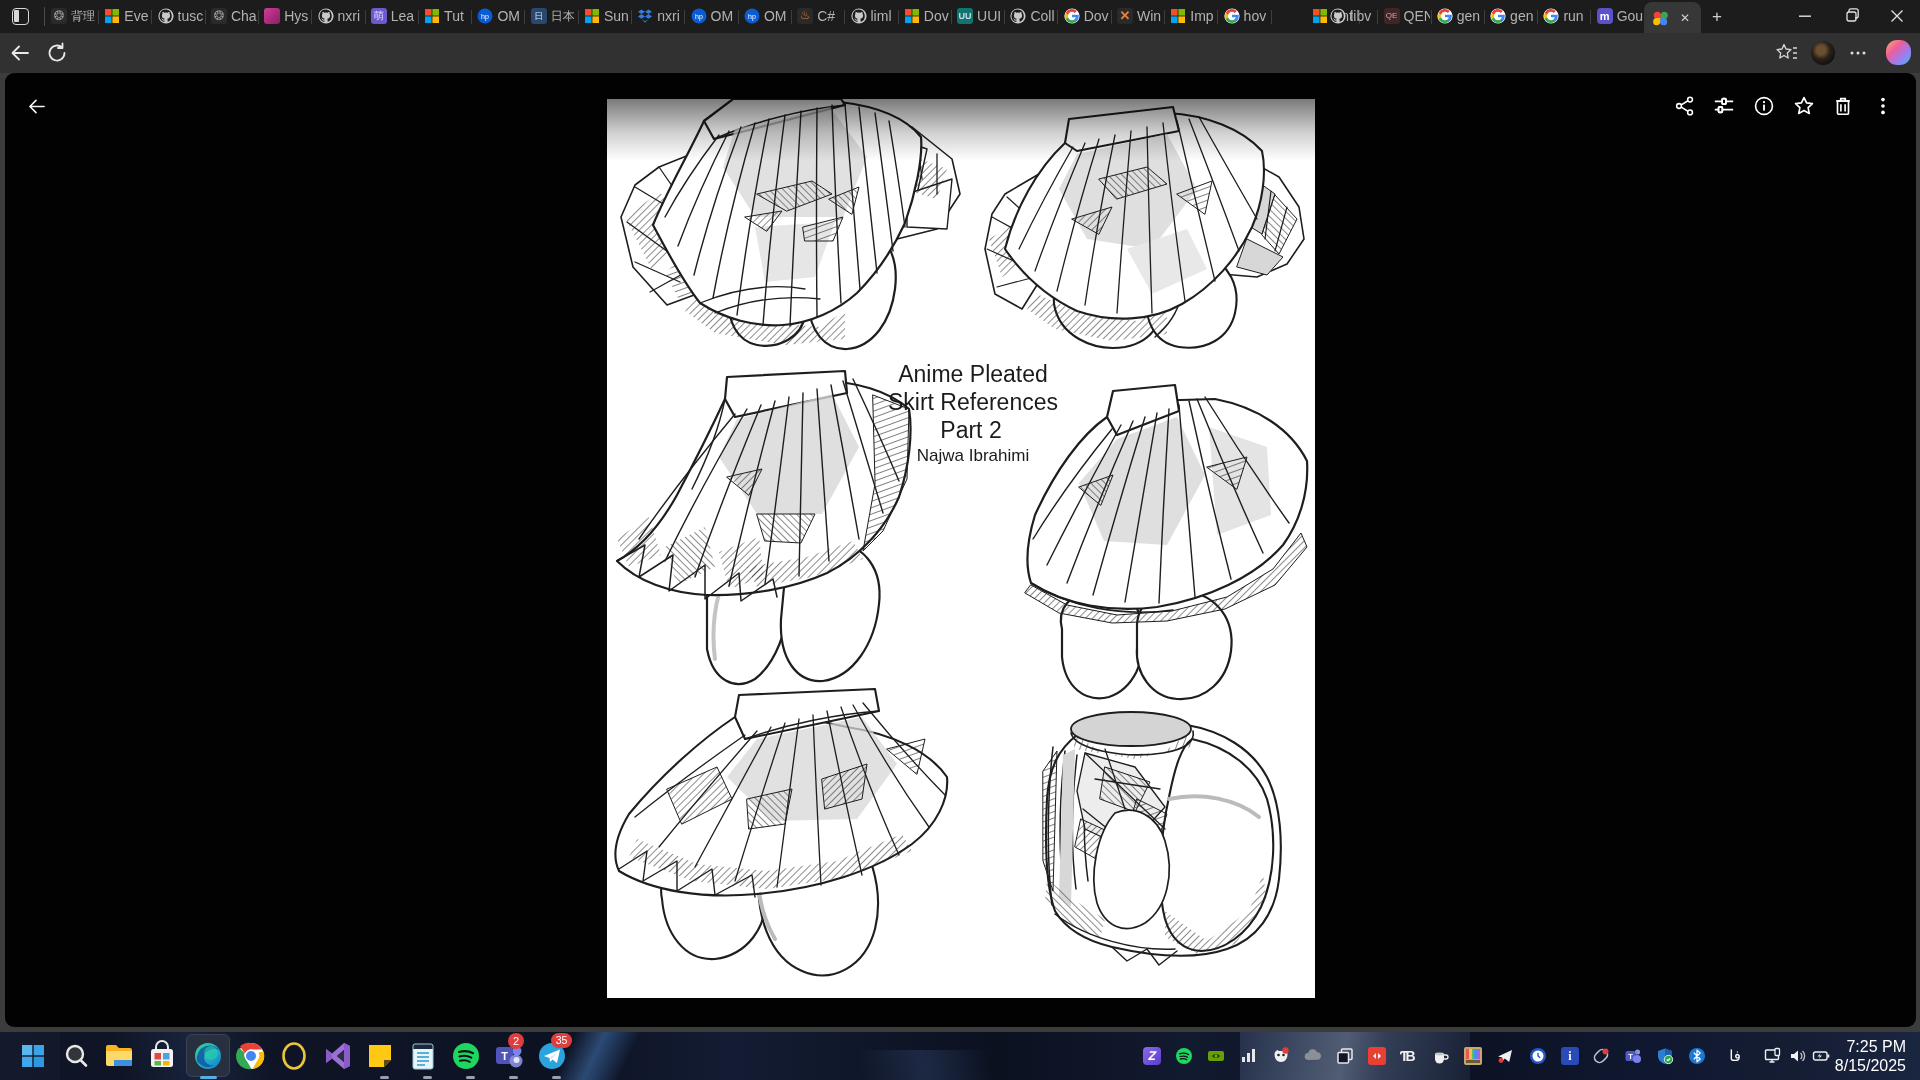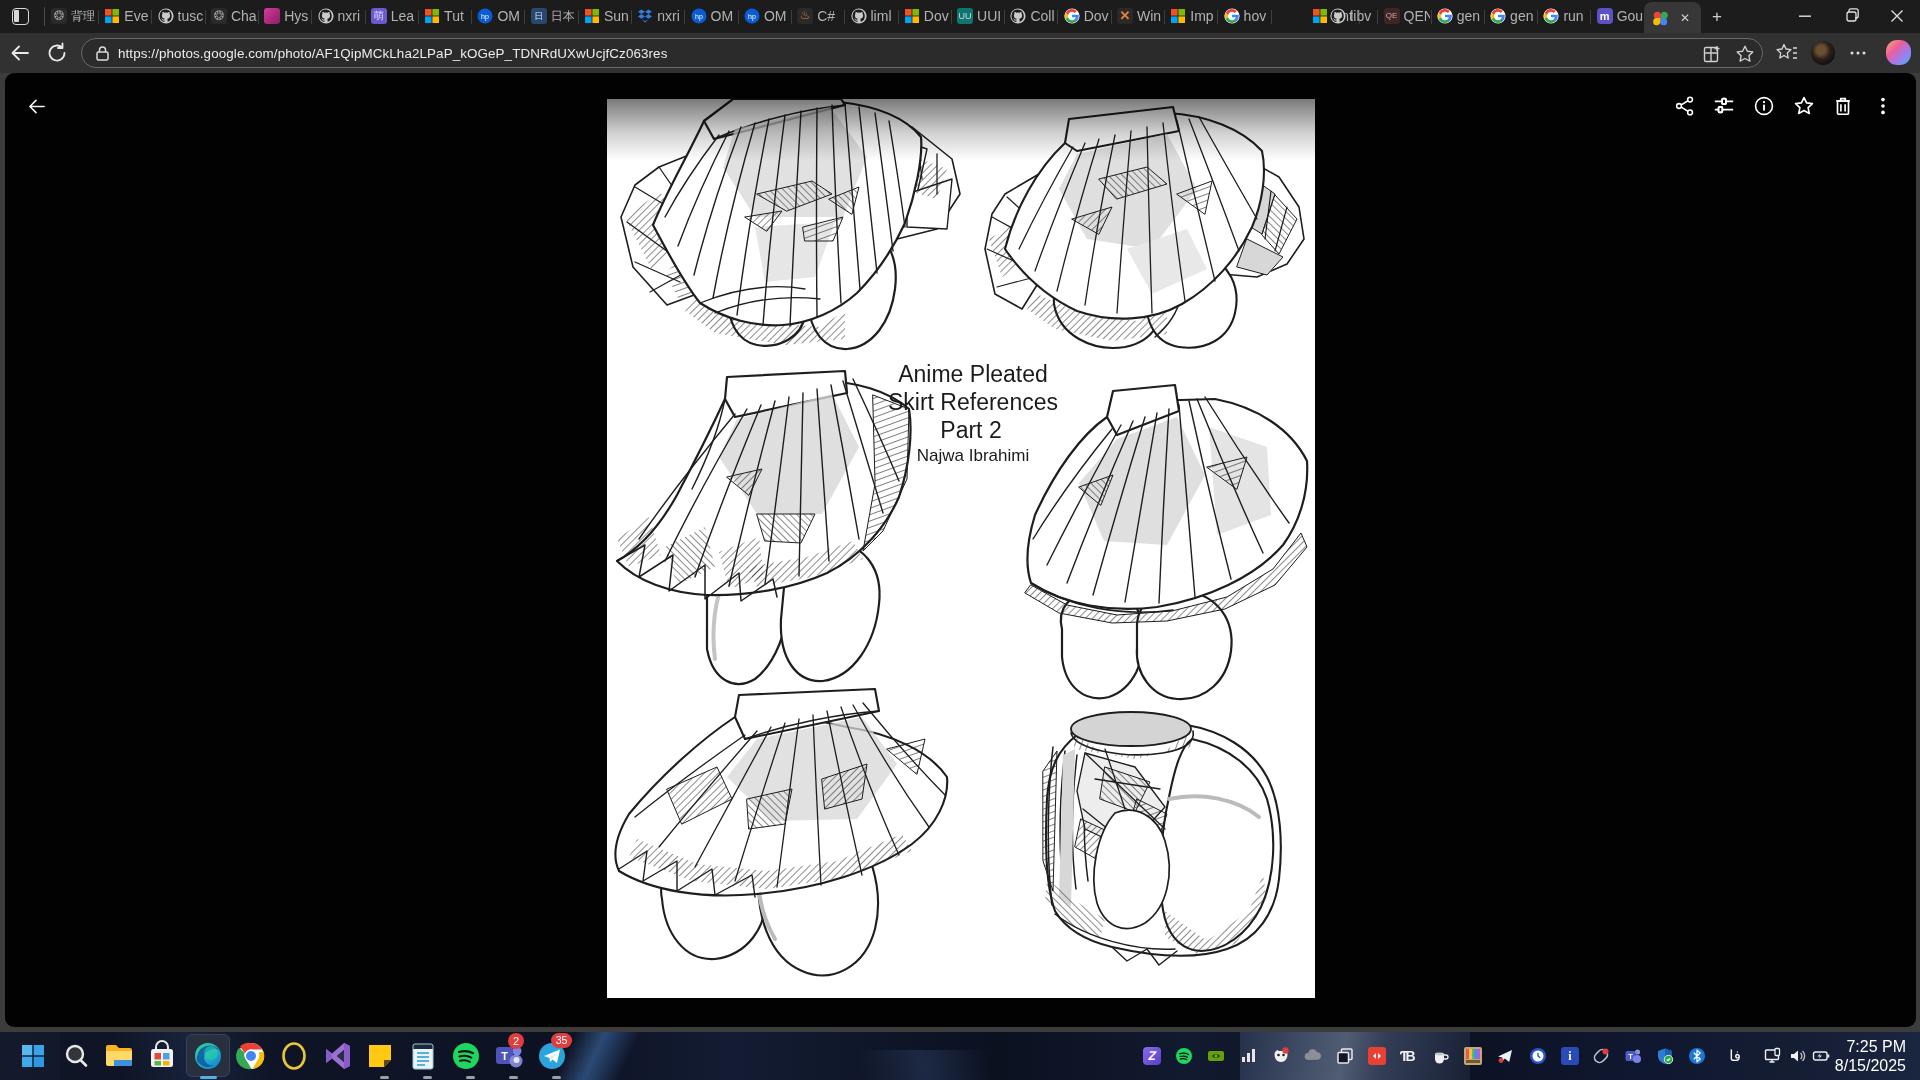--- a/index.html
+++ b/index.html
@@ -170,21 +170,21 @@
           <svg class="fav" viewBox="0 0 16 16">
             <rect x="1" y="1" width="6.6" height="6.6" fill="#f25022"></rect>
             <rect x="8.4" y="1" width="6.6" height="6.6" fill="#7fba00"></rect>
             <rect x="1" y="8.4" width="6.6" height="6.6" fill="#00a4ef"></rect>
             <rect x="8.4" y="8.4" width="6.6" height="6.6" fill="#ffb900"></rect>
           </svg>
           <div class="lbl">Dov</div>
         </div>
         <div class="tab" style="left:951.1px">
           <div class="sep"></div>
-          <div class="fav" style="background:#0f766e;color:#cfd8ea;font-size:9px;line-height:16px;">UU</div>
+          <div class="fav" style="background:#0f766e;color:#cfd8ea;font-size:9px;line-height:16px;font-weight:bold;">UU</div>
           <div class="lbl">UUI</div>
         </div>
         <div class="tab" style="left:1004.4px">
           <div class="sep"></div>
           <svg class="fav" viewBox="0 0 16 16">
             <circle cx="8" cy="8" r="7.6" fill="#c9c9c9"></circle>
             <path d="M8 1.6a6.4 6.4 0 0 0-2 12.5c.3 0 .4-.1.4-.3v-1.2c-1.8.4-2.2-.8-2.2-.8-.3-.7-.7-.9-.7-.9-.6-.4 0-.4 0-.4.6 0 1 .6 1 .6.6 1 1.5.7 1.9.5 0-.4.2-.7.4-.9-1.4-.2-2.9-.7-2.9-3.2 0-.7.2-1.3.6-1.7 0-.2-.3-.8.1-1.7 0 0 .5-.2 1.8.6a6 6 0 0 1 3.2 0c1.2-.8 1.8-.6 1.8-.6.4.9.1 1.5.1 1.7.4.4.6 1 .6 1.7 0 2.5-1.5 3-2.9 3.2.2.2.4.6.4 1.1v1.7c0 .2.1.3.4.3A6.4 6.4 0 0 0 8 1.6z" fill="#1c1c1c"></path>
           </svg>
           <div class="lbl">Coll</div>
         </div>
@@ -309,35 +309,20 @@
         </svg></div>
   </div>
 
   <div id="toolbar">
     <svg class="nav" style="left:9px" width="22" height="22" viewBox="0 0 22 22">
         <path d="M19 11 H4 M10 4.5 L3.5 11 L10 17.5" stroke="#e8e8e8" stroke-width="1.8" fill="none" stroke-linecap="round" stroke-linejoin="round"></path>
       </svg>
     <svg class="nav" style="left:46px" width="22" height="22" viewBox="0 0 22 22">
         <path d="M18.5 11 a7.5 7.5 0 1 1 -2.2 -5.3 M16.5 1.5 v4.5 h-4.5" stroke="#e8e8e8" stroke-width="1.8" fill="none" stroke-linecap="round" stroke-linejoin="round"></path>
       </svg>
-    <div id="urlpill">
-      <svg style="position:absolute;left:12px;top:6px" width="17" height="17" viewBox="0 0 17 17">
-          <rect x="3" y="7" width="11" height="8" rx="1.5" fill="none" stroke="#dcdcdc" stroke-width="1.5"></rect>
-          <path d="M5.5 7 V5 a3 3 0 0 1 6 0 v2" fill="none" stroke="#dcdcdc" stroke-width="1.5"></path>
-        </svg>
-      <div id="urltext">https://photos.google.com/photo/AF1QipMCkLha2LPaP_kOGeP_TDNRdUXwUcjfCz063res</div>
-      <svg style="position:absolute;left:1620px;top:5px" width="20" height="20" viewBox="0 0 20 20">
-          <rect x="2.5" y="3.5" width="13" height="14" rx="1.5" fill="none" stroke="#cfcfcf" stroke-width="1.4"></rect>
-          <path d="M9 3.5 V17.5 M2.5 9 H15.5" stroke="#cfcfcf" stroke-width="1.4"></path>
-          <path d="M15 2 v5 M12.5 4.5 h5" stroke="#cfcfcf" stroke-width="1.4"></path>
-        </svg>
-      <svg style="position:absolute;left:1653px;top:5px" width="20" height="20" viewBox="0 0 20 20">
-          <path d="M10 2.2 L12.4 7.2 L17.8 7.9 L13.9 11.7 L14.9 17.1 L10 14.5 L5.1 17.1 L6.1 11.7 L2.2 7.9 L7.6 7.2 Z" fill="none" stroke="#cfcfcf" stroke-width="1.4" stroke-linejoin="round"></path>
-        </svg>
-    </div>
     <svg class="nav" style="left:1776px" width="22" height="22" viewBox="0 0 22 22">
         <path d="M8 2.5 L10 7 L15 7.6 L11.3 11 L12.2 16 L8 13.5 L3.8 16 L4.7 11 L1 7.6 L6 7 Z" fill="none" stroke="#d8d8d8" stroke-width="1.3" stroke-linejoin="round"></path>
         <path d="M17 6 h4 M17 11 h4 M17 16 h4" stroke="#d8d8d8" stroke-width="1.4"></path>
       </svg>
     <div style="position:absolute;left:1811px;top:8px;width:24px;height:24px;border-radius:50%;background:radial-gradient(circle at 42% 38%, #6a4f33 0 22%, #2a2118 45%, #101010 75%);"></div>
     <svg class="nav" style="left:1847px" width="22" height="22" viewBox="0 0 22 22">
         <circle cx="5" cy="11" r="1.5" fill="#e0e0e0"></circle>
         <circle cx="11" cy="11" r="1.5" fill="#e0e0e0"></circle>
         <circle cx="17" cy="11" r="1.5" fill="#e0e0e0"></circle>
       </svg>

